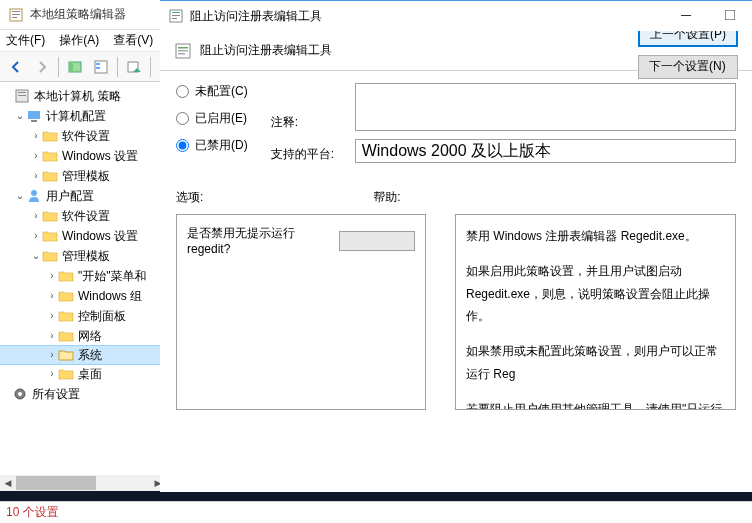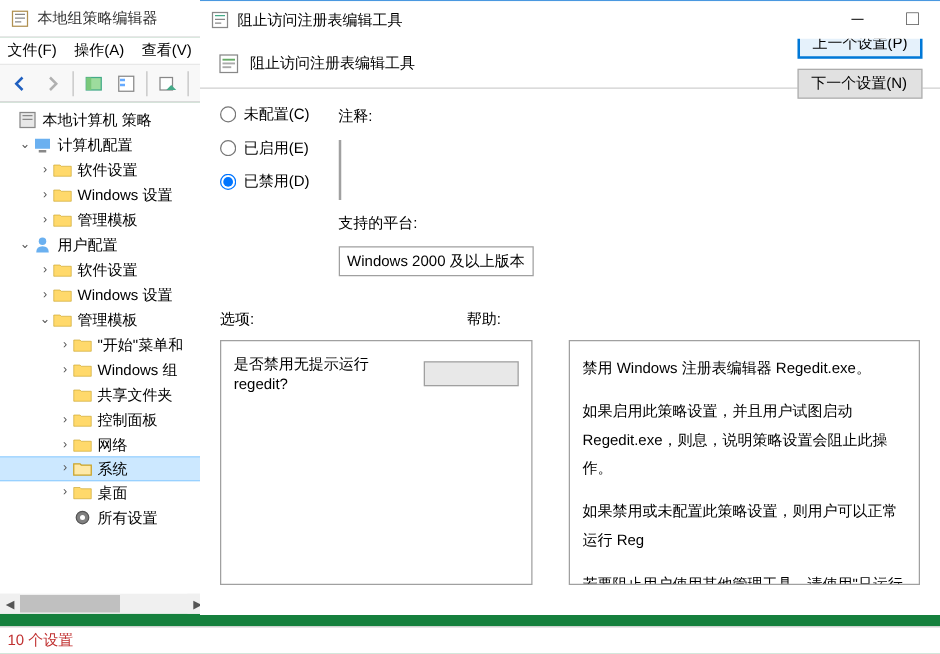--- a/index.html
+++ b/index.html
@@ -1,17 +1,17 @@
 <!DOCTYPE html>
 <html><head>
 <meta charset="utf-8">
 <style>
 * { box-sizing: border-box; margin: 0; padding: 0; }
 body { font-family: "Microsoft YaHei", "Segoe UI", sans-serif; font-size: 12px; background: #fff; color: #000; overflow: hidden; }
-.window { width: 752px; height: 523px; position: relative; background: #15803d; }
+.window { width: 752px; height: 523px; position: relative; background: #0f172a; }
 .bg-titlebar { height: 30px; background: #fff; border-bottom: 1px solid #e0e0e0; display: flex; align-items: center; padding-left: 8px; }
 .bg-titlebar .icon { width: 16px; height: 16px; margin-right: 6px; }
 .bg-titlebar .title { font-size: 12px; color: #333; }
 .menubar { height: 22px; display: flex; align-items: center; padding-left: 6px; gap: 14px; background: #fff; border-bottom: 1px solid #e8e8e8; font-size: 12px; }
 .menubar span { cursor: default; }
 .toolbar { height: 30px; display: flex; align-items: center; padding-left: 4px; gap: 2px; background: #f8f8f8; border-bottom: 1px solid #d0d0d0; }
 .toolbar .tbtn { width: 24px; height: 24px; display: flex; align-items: center; justify-content: center; border: 1px solid transparent; }
 .toolbar .sep { width: 1px; height: 20px; background: #c0c0c0; margin: 0 2px; }
 .main-split { display: flex; height: 409px; }
 .tree-panel { width: 167px; border-right: 1px solid #c0c0c0; overflow: hidden; background: #fff; position: relative; }
@@ -37,25 +37,25 @@
 .dlg-header-left { display: flex; align-items: center; }
 .dlg-header-left .icon { width: 18px; height: 18px; margin-right: 8px; }
 .dlg-nav { display: flex; gap: 8px; flex-direction: column; }
 .dlg-btn { height: 24px; padding: 0 10px; border: 1px solid #adadad; background: #e1e1e1; font-size: 12px; display: flex; align-items: center; cursor: default; }
 .dlg-btn.primary { border: 2px solid #0078d7; background: #e5f1fb; }
 .dlg-body { padding: 12px 16px; }
 .radio-row { display: flex; gap: 23px; margin-bottom: 10px; }
 .radio-group { display: flex; flex-direction: column; gap: 10px; }
 .radio-item { display: flex; align-items: center; gap: 6px; font-size: 12px; }
 .radio-item input { width: 13px; height: 13px; }
-.field-row { display: flex; align-items: flex-start; margin-bottom: 8px; gap: 10px; flex-direction: column; }
+.field-row { display: flex; align-items: flex-end; margin-bottom: 8px; gap: 10px; }
 .field-label { width: 74px; text-align: left; font-size: 12px; padding-top: 2px; }
 .field-value { flex: 1; }
 .comment-box { border: 1px solid #a0a0a0; height: 48px; background: #fff; }
-.platform-box { border: 1px solid #a0a0a0; height: 24px; background: #fff; display: flex; align-items: center; padding: 0 6px; font-size: 12px; }
+.platform-box { border: 1px solid #a0a0a0; height: 24px; background: #fff; display: flex; align-items: center; padding: 0 6px; font-size: 16px; }
 .opt-help-row { display: flex; gap: 170px; margin-top: 18px; font-size: 12px; margin-bottom: 8px; }
 .bottom-split { display: flex; gap: 8px; }
 .opt-box { width: 250px; height: 196px; border: 1px solid #a0a0a0; padding: 10px; }
 .opt-inner { display: flex; align-items: center; gap: 6px; font-size: 12px; }
 .opt-dd { width: 80px; height: 20px; border: 1px solid #a0a0a0; background: #e8e8e8; }
 .help-box { flex: 1; height: 196px; border: 1px solid #a0a0a0; padding: 10px; font-size: 12px; line-height: 1.9; overflow: hidden; margin-left: 21px; }
 .help-box p { margin-bottom: 12px; }
 .statusbar { position: absolute; bottom: 0; left: 0; right: 0; height: 22px; border-top: 1px solid #d0d0d0; display: flex; align-items: center; padding-left: 6px; font-size: 12px; color: #c03030; background: #fff; }
 .root-icon { fill: #e8e8e8; stroke: #888; }
 .computer-icon { fill: #6ab0f0; }
@@ -208,27 +208,20 @@
             <span class="tree-lbl">"开始"菜单和</span>
           </div>
         <div class="tree-node" style="padding-left:46px">
             <span class="tree-exp">›</span>
             <svg class="tree-ico" viewBox="0 0 16 16">
               <path d="M1 4 L6 4 L7 5 L15 5 L15 13 L1 13 Z" class="folder-icon"></path>
             </svg>
             <span class="tree-lbl">Windows 组</span>
           </div>
         <div class="tree-node" style="padding-left:46px">
-            <span class="tree-exp"></span>
-            <svg class="tree-ico" viewBox="0 0 16 16">
-              <path d="M1 4 L6 4 L7 5 L15 5 L15 13 L1 13 Z" class="folder-icon"></path>
-            </svg>
-            <span class="tree-lbl">共享文件夹</span>
-          </div>
-        <div class="tree-node" style="padding-left:46px">
             <span class="tree-exp">›</span>
             <svg class="tree-ico" viewBox="0 0 16 16">
               <path d="M1 4 L6 4 L7 5 L15 5 L15 13 L1 13 Z" class="folder-icon"></path>
             </svg>
             <span class="tree-lbl">控制面板</span>
           </div>
         <div class="tree-node" style="padding-left:46px">
             <span class="tree-exp">›</span>
             <svg class="tree-ico" viewBox="0 0 16 16">
               <path d="M1 4 L6 4 L7 5 L15 5 L15 13 L1 13 Z" class="folder-icon"></path>
@@ -242,21 +235,21 @@
             </svg>
             <span class="tree-lbl">系统</span>
           </div>
         <div class="tree-node" style="padding-left:46px">
             <span class="tree-exp">›</span>
             <svg class="tree-ico" viewBox="0 0 16 16">
               <path d="M1 4 L6 4 L7 5 L15 5 L15 13 L1 13 Z" class="folder-icon"></path>
             </svg>
             <span class="tree-lbl">桌面</span>
           </div>
-        <div class="tree-node" style="padding-left:46px">
+        <div class="tree-node" style="">
             <span class="tree-exp"></span>
             <svg class="tree-ico" viewBox="0 0 16 16">
               <circle cx="8" cy="8" r="5" class="settings-icon"></circle>
               <circle cx="8" cy="8" r="2" fill="#fff"></circle>
             </svg>
             <span class="tree-lbl">所有设置</span>
           </div>
       </div>
       <div class="scroll-h">
         <div class="arrow">◀</div>

